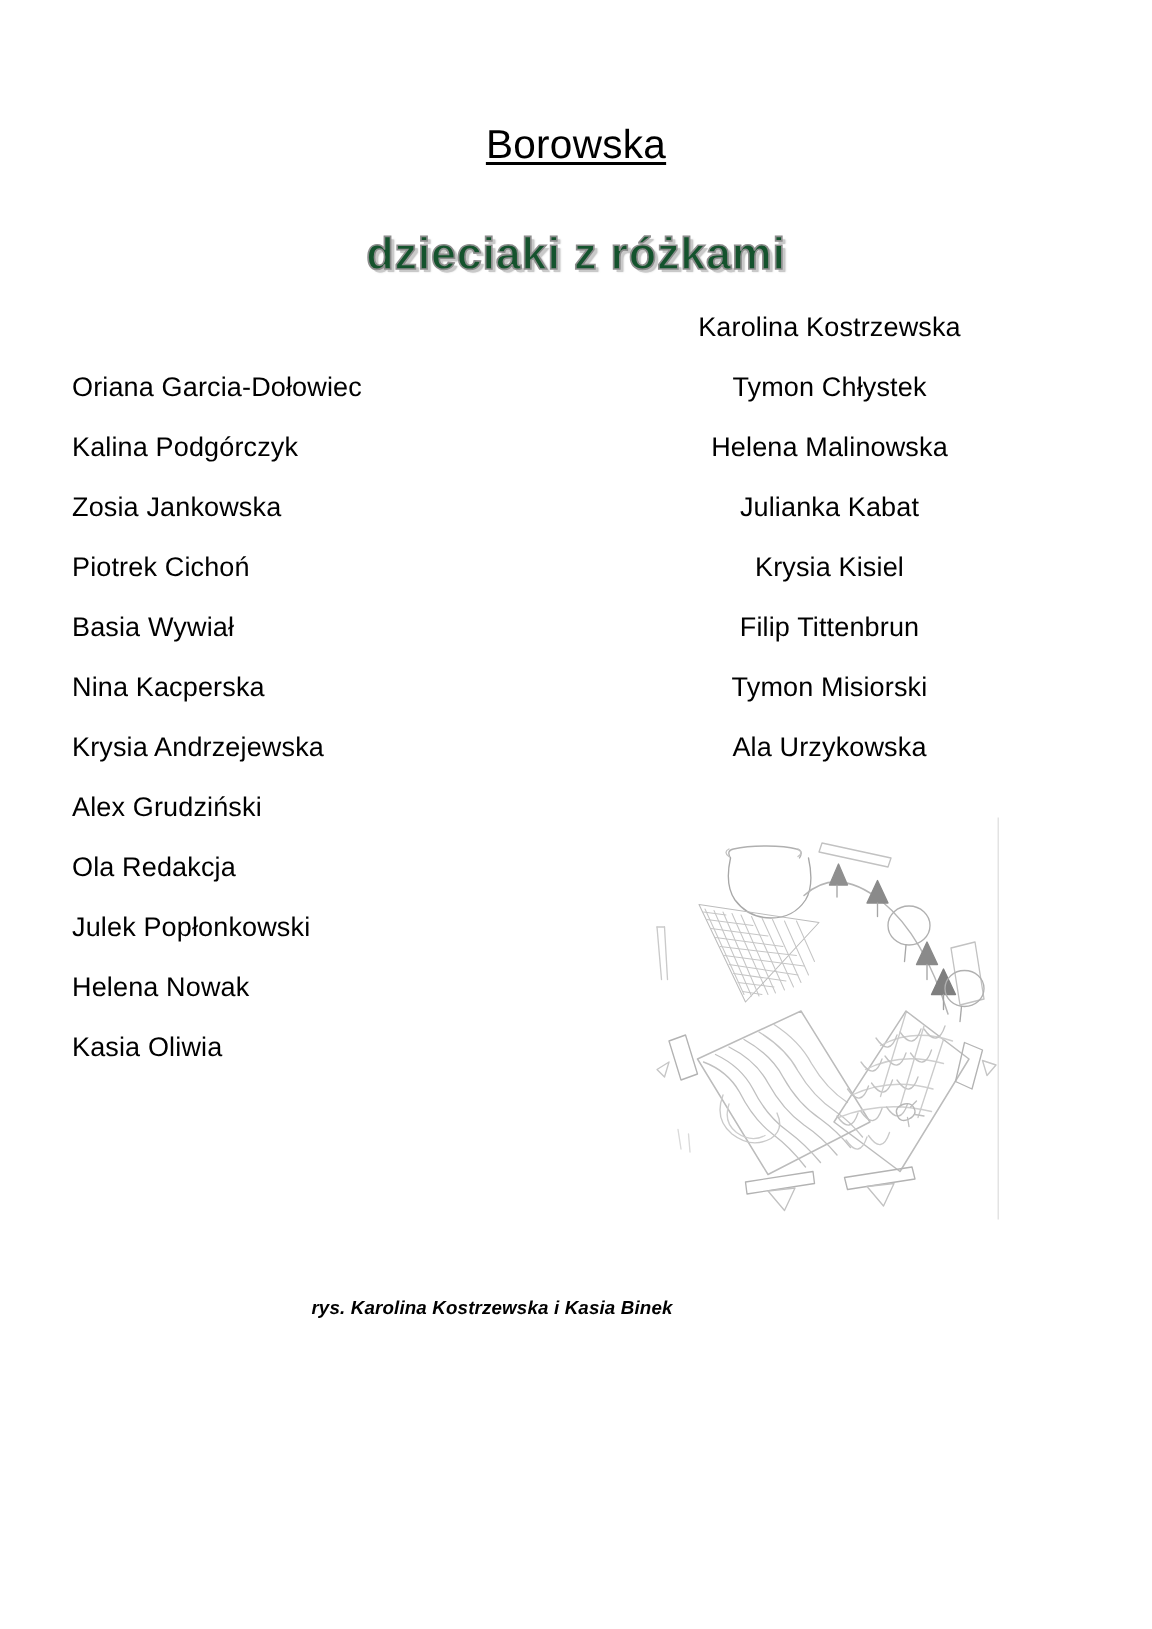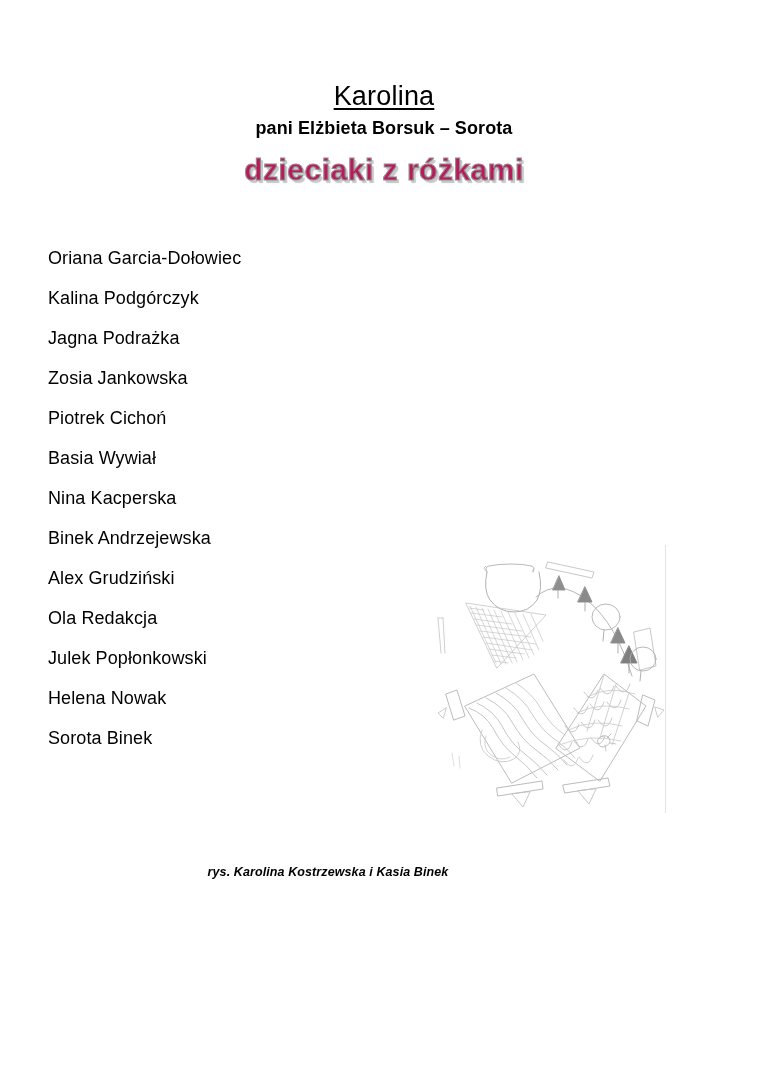--- a/index.html
+++ b/index.html
@@ -55,21 +55,21 @@
   .wordart {
     position: absolute;
     top: 152px;
     left: 0;
     width: 768px;
     text-align: center;
     font-size: 30px;
     line-height: 36px;
     font-weight: bold;
     letter-spacing: 0.5px;
-    color: #be185d;
+    color: #14532d;
     -webkit-text-stroke: 1.1px #8d8d8d;
     text-shadow:
        2px 2px 0 #c9c9c9,
        2.5px 2.5px 1px rgba(150,150,150,0.55);
   }
 
   
 
   .names-left {
     position: absolute;
@@ -128,43 +128,51 @@
     font-weight: bold;
     letter-spacing: 0.1px;
   }
 </style>
 </head>
 <body>
 
 <div class="page">
 
   <div class="doc-title">
-    <span class="u">Karolina</span>
+    <span class="u">Borowska</span>
   </div>
 
-  <div class="doc-subtitle">pani Elżbieta Borsuk – Sorota</div>
 
   <div class="wordart">dzieciaki z różkami</div>
 
   <div class="names-left">
     <div class="name-line">Oriana Garcia-Dołowiec</div>
     <div class="name-line">Kalina Podgórczyk</div>
-    <div class="name-line">Jagna Podrażka</div>
     <div class="name-line">Zosia Jankowska</div>
     <div class="name-line">Piotrek Cichoń</div>
     <div class="name-line">Basia Wywiał</div>
     <div class="name-line">Nina Kacperska</div>
-    <div class="name-line">Binek Andrzejewska</div>
+    <div class="name-line">Krysia Andrzejewska</div>
     <div class="name-line">Alex Grudziński</div>
     <div class="name-line">Ola Redakcja</div>
     <div class="name-line">Julek Popłonkowski</div>
     <div class="name-line">Helena Nowak</div>
-    <div class="name-line">Sorota Binek</div>
+    <div class="name-line">Kasia Oliwia</div>
   </div>
 
+  <div class="names-right">
+    <div class="name-line">Karolina Kostrzewska</div>
+    <div class="name-line">Tymon Chłystek</div>
+    <div class="name-line">Helena Malinowska</div>
+    <div class="name-line">Julianka Kabat</div>
+    <div class="name-line">Krysia Kisiel</div>
+    <div class="name-line">Filip Tittenbrun</div>
+    <div class="name-line">Tymon Misiorski</div>
+    <div class="name-line">Ala Urzykowska</div>
+  </div>
 
   <div class="frame-edge"></div>
 
   <div class="figure">
     <svg viewBox="0 0 244 275" xmlns="http://www.w3.org/2000/svg" fill="none" stroke="#bdbdbd" stroke-width="0.9" stroke-linecap="round" stroke-linejoin="round">
 
       <g>
         <path d="M63 32 q-3 -5 2 -6 q9 -2 22 -2 q13 0 20 2 q5 1 2 6" stroke="#b0b0b0"></path>
         <path d="M63 32 q-4 18 3 28 q9 12 24 12 q15 0 23 -12 q6 -10 2 -28" stroke="#a8a8a8"></path>
         <path d="M62 31 q-4 -3 0 -5" stroke="#c4c4c4"></path>

